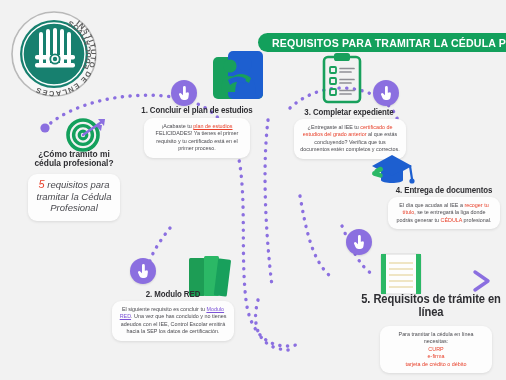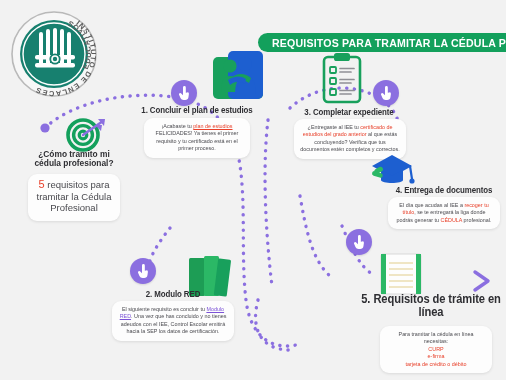--- a/index.html
+++ b/index.html
@@ -103,20 +103,21 @@
     width: 92px;
     background: #fdfdfd;
     border-radius: 9px;
     box-shadow: 0 1px 3px rgba(0,0,0,0.10);
     padding: 5px 4px 7px;
     box-sizing: border-box;
     text-align: center;
     color: #4a4a4f;
     font-size: 9.5px;
     line-height: 11.5px;
+    font-style: italic;
   }
   .intro-card .num {
     color: #e8402a;
     font-size: 11px;
   }
 
   
   .how-head {
     left: 22px; top: 150px;
     width: 104px;

